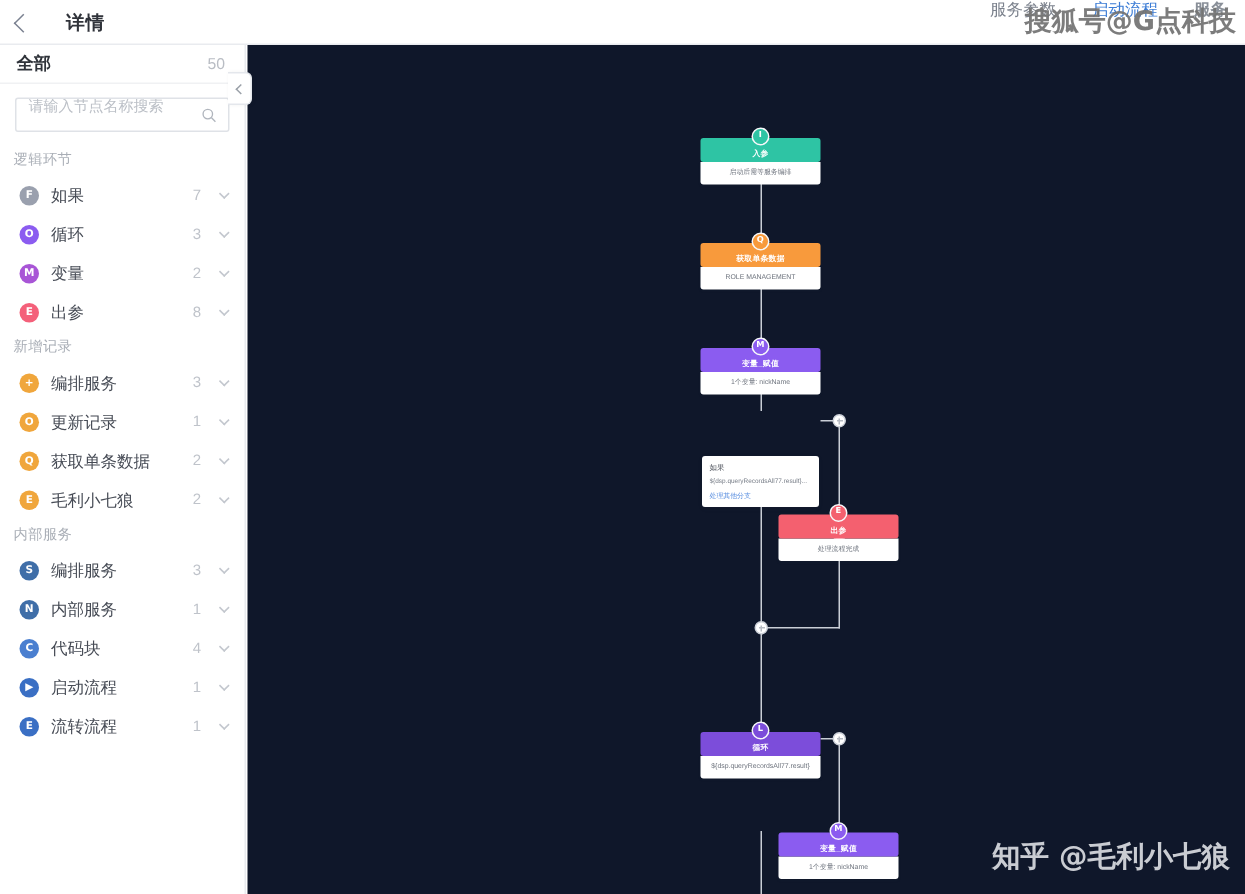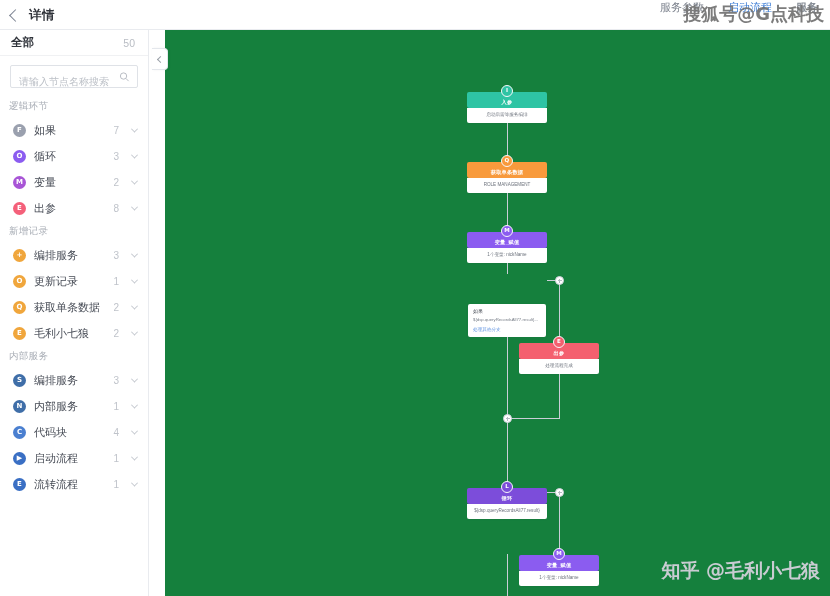--- a/index.html
+++ b/index.html
@@ -11,21 +11,21 @@
   }
   #app { position: relative; width: 830px; height: 596px; }
 
   
   .topbar {
     position: absolute; top: 0; left: 0; width: 830px; height: 30px;
     background: #ffffff; border-bottom: 1px solid #e9ebef;
   }
   .back-wrap {
     position: absolute; left: 11px; top: 0; height: 30px;
-    display: flex; align-items: center; gap: 9px;
+    display: flex; align-items: center; gap: 24px;
   }
   .back-chev {
     width: 9px; height: 9px; border-left: 1.4px solid #7a8190;
     border-bottom: 1.4px solid #7a8190; transform: rotate(45deg);
     margin-top: 0px;
   }
   .page-title { font-size: 12.5px; color: #30333a; font-weight: bold; letter-spacing: .5px; }
 
   .tabs {
     position: absolute; right: 12px; top: 0; height: 30px;
@@ -45,34 +45,34 @@
   
   .wm-top {
     position: absolute; right: 6px; top: 2px;
     font-size: 18px; font-weight: bold; color: #737373;
     opacity: .93; letter-spacing: 0px; white-space: nowrap;
     font-family: "DejaVu Sans", sans-serif;
   }
 
   
   .sidebar {
-    position: absolute; left: 0; top: 30px; width: 149px; height: 566px;
+    position: absolute; left: 0; top: 30px; width: 164px; height: 566px;
     background: #ffffff; border-right: 1px solid #e9ebef; overflow: hidden;
   }
   .all-row {
     height: 26px; display: flex; align-items: center; justify-content: space-between;
     padding: 0 13px 0 11px; border-bottom: 1px solid #f0f1f3;
   }
   .all-label { font-size: 11.5px; color: #2f333a; font-weight: bold; }
   .all-count { font-size: 10.5px; color: #b9bdc4; }
 
   .search-wrap { padding: 9px 10px 8px 10px; }
   .search-box {
     position: relative; height: 23px; border: 1px solid #dfe2e7; border-radius: 2px;
-    background: #fff; display: flex; align-items: flex-end; padding: 0 22px 0 8px;
+    background: #fff; display: flex; align-items: flex-start; padding: 0 22px 0 8px;
   }
   .search-box input {
     border: none; outline: none; width: 100%; font-size: 10px; color: #5b6170;
     background: transparent; font-family: "Liberation Sans", sans-serif;
   }
   .search-box input::placeholder { color: #bcc0c7; }
   .sicon {
     position: absolute; right: 7px; top: 50%; transform: translateY(-50%);
     width: 11px; height: 11px; color: #b0b5bd;
   }
@@ -105,21 +105,21 @@
     z-index: 6; box-shadow: 1px 0 3px rgba(0,0,0,.05);
   }
   .collapse-handle i {
     width: 5px; height: 5px; border-left: 1.2px solid #9aa0a8;
     border-bottom: 1.2px solid #9aa0a8; transform: rotate(45deg); margin-left: 2px;
   }
 
   
   .canvas {
     position: absolute; left: 165px; top: 30px; width: 665px; height: 566px;
-    background: #15803d; overflow: hidden;
+    background: #0f172a; overflow: hidden;
   }
   .flow { position: absolute; left: 0; top: 0; width: 665px; height: 566px; }
 
   .node { position: absolute; width: 80px; }
   .node-head {
     height: 16px; border-radius: 2px; position: relative;
     display: flex; align-items: flex-end; justify-content: center;
     color: #fff; font-size: 5.2px; font-weight: bold; padding-bottom: 2px;
     letter-spacing: .2px;
   }

